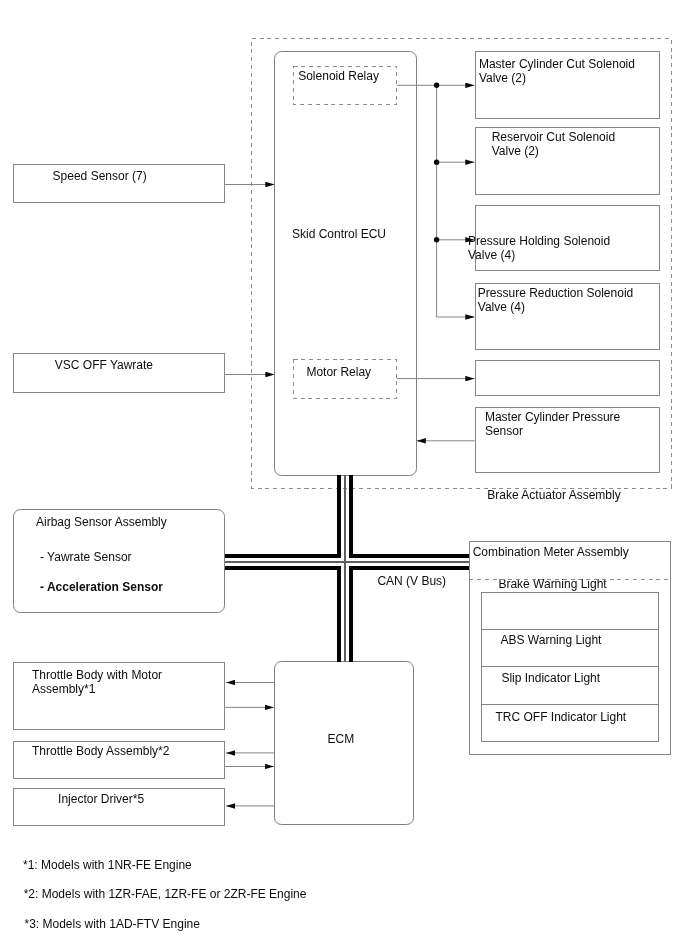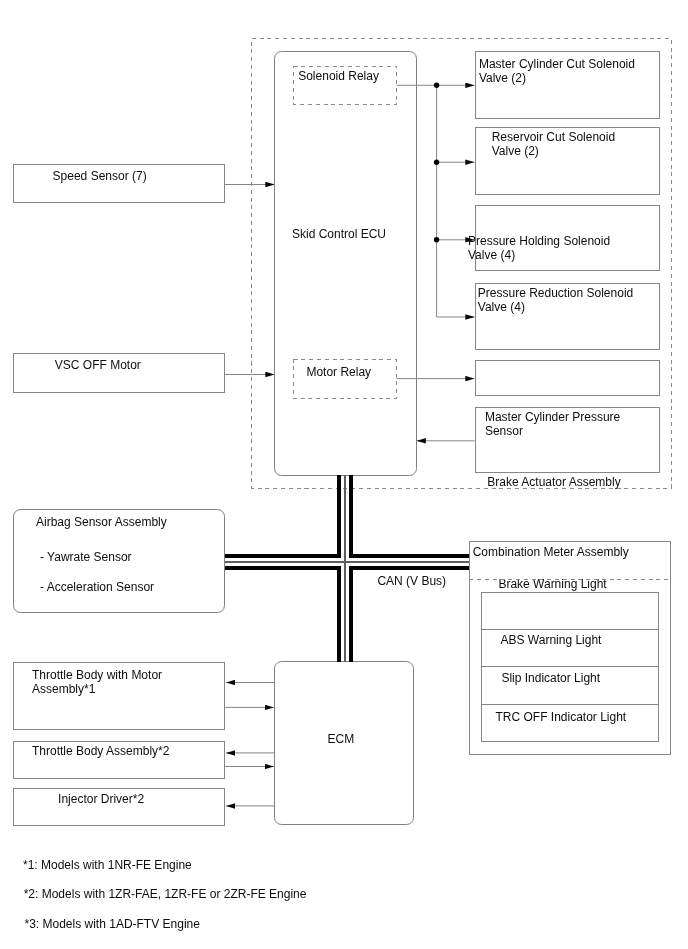--- a/index.html
+++ b/index.html
@@ -12,34 +12,34 @@
   .rect{border:1px solid #868686;}
   .round{border:1px solid #808080;border-radius:7.5px;}
   .txt{position:absolute;font-size:12px;line-height:14px;color:#0d0d0d;white-space:pre;transform:translateZ(0);}
   .hr{position:absolute;height:0;border-top:1px solid #868686;}
 </style>
 </head>
 <body>
 
 <div id="canvas">
 
-  <div class="txt" style="left:487.3px;top:475px;text-align:right;">Brake Actuator Assembly</div>
+  <div class="txt" style="left:487.3px;top:488px;text-align:right;">Brake Actuator Assembly</div>
 
   <div class="node round" style="left:274.4px;top:51px;width:142.7px;height:425px;"></div>
   <div class="txt" style="left:292px;top:227.2px;">Skid Control ECU</div>
 
   <div class="txt" style="left:298.2px;top:69.3px;">Solenoid Relay</div>
 
   <div class="txt" style="left:306.4px;top:364.9px;">Motor Relay</div>
 
   <div class="node rect" style="left:13px;top:164.4px;width:212px;height:38.6px;"></div>
   <div class="txt" style="left:52.6px;top:169px;">Speed Sensor (7)</div>
 
   <div class="node rect" style="left:13px;top:353.3px;width:212px;height:40px;"></div>
-  <div class="txt" style="left:54.8px;top:357.8px;">VSC OFF Motor</div>
+  <div class="txt" style="left:54.8px;top:357.8px;">VSC OFF Yawrate</div>
 
   <div class="node rect" style="left:474.5px;top:50.8px;width:185px;height:67.9px;"></div>
   <div class="txt" style="left:478.9px;top:56.9px;"><span>Master Cylinder Cut Solenoid</span><br><span>Valve (2)</span></div>
 
   <div class="node rect" style="left:474.5px;top:127.2px;width:185px;height:67.9px;"></div>
   <div class="txt" style="left:491.7px;top:130.3px;"><span>Reservoir Cut Solenoid</span><br><span>Valve (2)</span></div>
 
   <div class="node rect" style="left:474.5px;top:205px;width:185px;height:65.9px;"></div>
   <div class="txt" style="left:468px;top:208.7px;margin-top:25px;"><span>Pressure Holding Solenoid</span><br><span>Valve (4)</span></div>
 
@@ -48,21 +48,21 @@
 
   <div class="node rect" style="left:474.5px;top:360.3px;width:185px;height:35.3px;"></div>
   <div class="txt" style="left:520.5px;top:373px;margin-top:32px;">Pump Motor</div>
 
   <div class="node rect" style="left:474.5px;top:406.5px;width:185px;height:66.9px;"></div>
   <div class="txt" style="left:484.9px;top:410px;"><span>Master Cylinder Pressure</span><br><span>Sensor</span></div>
 
   <div class="node round" style="left:13px;top:508.8px;width:212px;height:103.8px;"></div>
   <div class="txt" style="left:36px;top:515px;">Airbag Sensor Assembly</div>
   <div class="txt" style="left:40px;top:549.5px;">- Yawrate Sensor</div>
-  <div class="txt" style="left:40px;top:579.6px;">- Acceleration Sensor</div>
+  <div class="txt" style="left:40px;top:579.6px;font-weight:bold;">- Acceleration Sensor</div>
 
   <div class="txt" style="left:360.4px;top:573.9px;margin-left:17px;">CAN (V Bus)</div>
 
   <div class="node rect" style="left:468.6px;top:541.3px;width:202.4px;height:213.9px;"></div>
   <div class="txt" style="left:472.7px;top:545.4px;">Combination Meter Assembly</div>
 
   <div class="node rect" style="left:480.9px;top:591.8px;width:178px;height:150.3px;"></div>
   <div class="hr" style="left:480.9px;top:628.5px;width:178px;"></div>
   <div class="hr" style="left:480.9px;top:666.3px;width:178px;"></div>
   <div class="hr" style="left:480.9px;top:704.2px;width:178px;"></div>
@@ -72,21 +72,21 @@
   <div class="txt" style="left:501.4px;top:670.8px;">Slip Indicator Light</div>
   <div class="txt" style="left:495.5px;top:709.8px;">TRC OFF Indicator Light</div>
 
   <div class="node rect" style="left:13px;top:661.6px;width:212px;height:68.6px;"></div>
   <div class="txt" style="left:32px;top:667.9px;"><span>Throttle Body with Motor</span><br><span>Assembly*1</span></div>
 
   <div class="node rect" style="left:13px;top:740.6px;width:212px;height:38.2px;"></div>
   <div class="txt" style="left:32px;top:744.1px;">Throttle Body Assembly*2</div>
 
   <div class="node rect" style="left:13px;top:788px;width:212px;height:38.3px;"></div>
-  <div class="txt" style="left:58.1px;top:792.2px;">Injector Driver*2</div>
+  <div class="txt" style="left:58.1px;top:792.2px;">Injector Driver*5</div>
 
   <div class="node round" style="left:274.1px;top:661.2px;width:140.3px;height:164px;"></div>
   <div class="txt" style="left:327.5px;top:731.8px;">ECM</div>
 
   <div class="txt" style="left:23px;top:858.4px;">*1: Models with 1NR-FE Engine</div>
   <div class="txt" style="left:23.7px;top:887px;">*2: Models with 1ZR-FAE, 1ZR-FE or 2ZR-FE Engine</div>
   <div class="txt" style="left:24.5px;top:917.2px;">*3: Models with 1AD-FTV Engine</div>
 
   <svg id="wires" viewBox="0 0 688 949">
     <defs>

